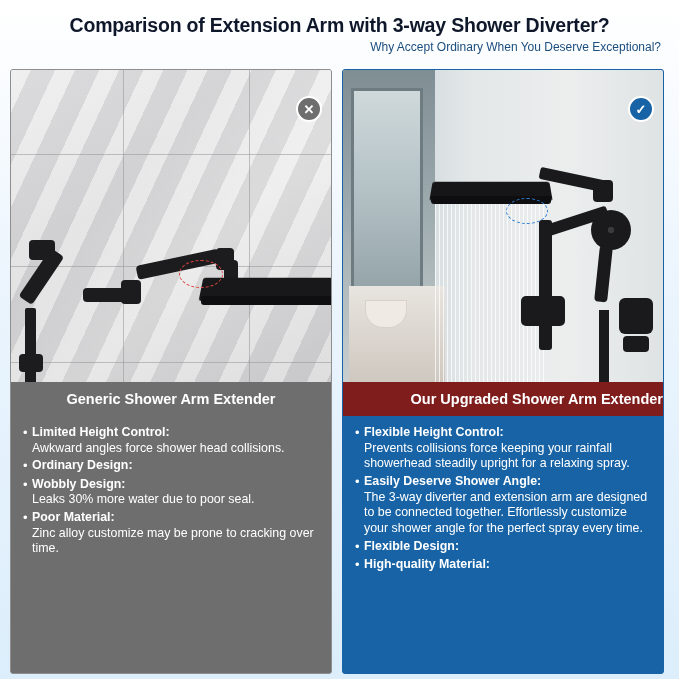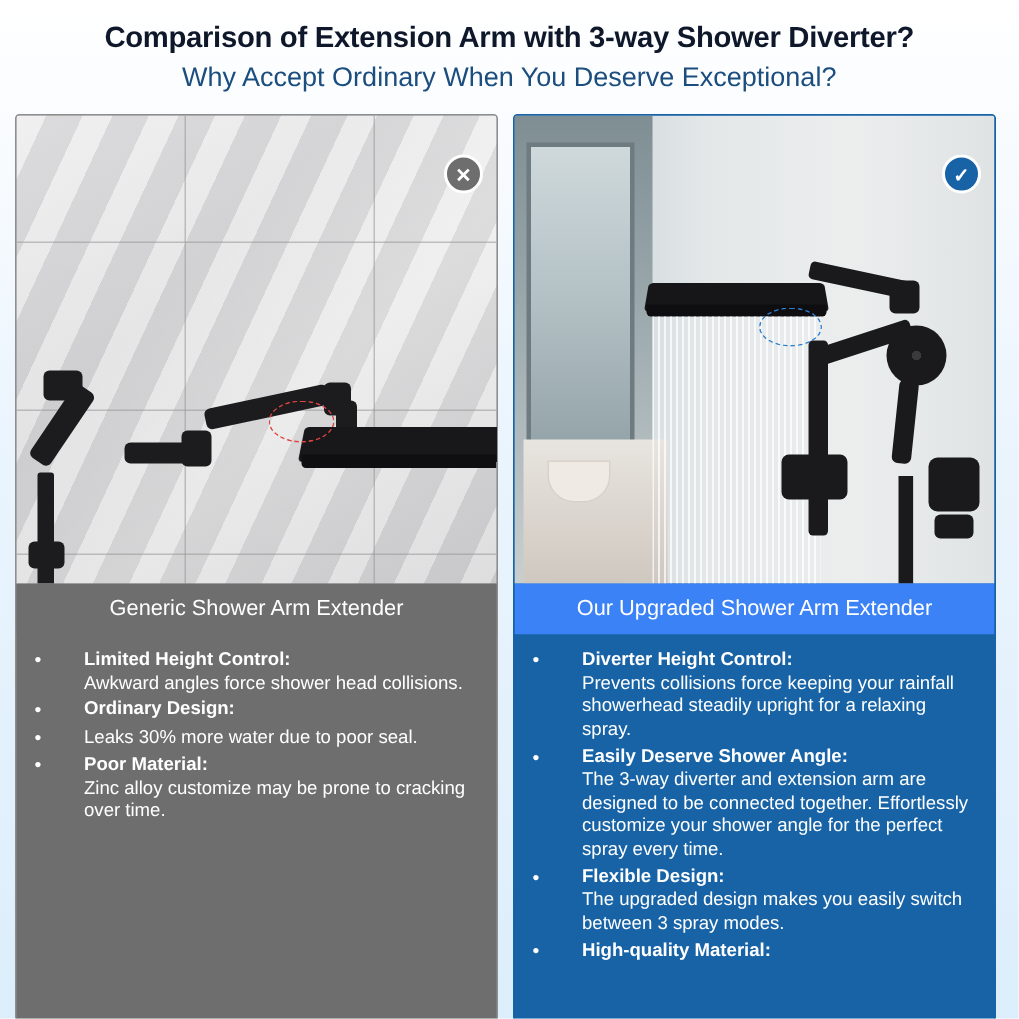--- a/index.html
+++ b/index.html
@@ -28,24 +28,25 @@
   .title {
     color: #0f172a;
     font-size: 19.5px;
     font-weight: bold;
     letter-spacing: -0.2px;
     line-height: 1.15;
     margin: 0 0 5px 0;
   }
   .subtitle {
     color: #1b4d7e;
-    font-size: 18px;
+    font-size: 12px;
     font-weight: normal;
     line-height: 1.15;
     margin: 0;
+    text-align: right;
   }
   
   .columns {
     display: flex;
     gap: 10px;
     margin-top: 8px;
     height: 605px;
   }
   .col {
     width: 320px;
@@ -222,25 +223,25 @@
     background: #1a1a1c; border-radius: 4px;
   }
   
   .bar {
     height: 34px;
     display: flex;
     align-items: center;
     justify-content: center;
     color: #ffffff;
     font-size: 14.5px;
-    font-weight: normal;
+    font-weight: bold;
     position: relative;
   }
   .bar.generic { background: #6e6e6e; }
-  .bar.upgraded { background: #3b82f6; }
+  .bar.upgraded { background: #7f1d1d; justify-content: flex-end; }
   .badge {
     position: absolute;
     right: 9px;
     top: 26px;
     width: 22px;
     height: 22px;
     border-radius: 50%;
     display: flex;
     align-items: center;
     justify-content: center;
@@ -262,21 +263,21 @@
   .bullet {
     display: flex;
     margin-bottom: 2px;
   }
   .dot {
     width: 9px;
     flex: 0 0 9px;
     font-size: 13px;
     line-height: 1.26;
   }
-  .bullet-text { flex: 1; margin-left: 24px; }
+  .bullet-text { flex: 1; }
   .bullet-title { font-weight: bold; display: block; }
   .bullet-desc { display: block; }
 </style>
 </head>
 <body>
 
 <div class="page">
 
   <div class="header">
     <div class="title">Comparison of Extension Arm with 3-way Shower Diverter?</div>
@@ -323,20 +324,21 @@
         </div>
         <div class="bullet">
           <span class="dot">•</span>
           <span class="bullet-text">
             <span class="bullet-title">Ordinary Design:</span>
           </span>
         </div>
         <div class="bullet">
           <span class="dot">•</span>
           <span class="bullet-text">
+            <span class="bullet-title">Wobbly Design:</span>
             <span class="bullet-desc">Leaks 30% more water due to poor seal.</span>
           </span>
         </div>
         <div class="bullet">
           <span class="dot">•</span>
           <span class="bullet-text">
             <span class="bullet-title">Poor Material:</span>
             <span class="bullet-desc">Zinc alloy customize may be prone to cracking over time.</span>
           </span>
         </div>
@@ -370,36 +372,35 @@
 
       <div class="bar upgraded">
         <span>Our Upgraded Shower Arm Extender</span>
       </div>
       <div class="badge check">✓</div>
 
       <div class="body">
         <div class="bullet">
           <span class="dot">•</span>
           <span class="bullet-text">
-            <span class="bullet-title">Diverter Height Control:</span>
+            <span class="bullet-title">Flexible Height Control:</span>
             <span class="bullet-desc">Prevents collisions force keeping your rainfall showerhead steadily upright for a relaxing spray.</span>
           </span>
         </div>
         <div class="bullet">
           <span class="dot">•</span>
           <span class="bullet-text">
             <span class="bullet-title">Easily Deserve Shower Angle:</span>
             <span class="bullet-desc">The 3-way diverter and extension arm are designed to be connected together. Effortlessly customize your shower angle for the perfect spray every time.</span>
           </span>
         </div>
         <div class="bullet">
           <span class="dot">•</span>
           <span class="bullet-text">
             <span class="bullet-title">Flexible Design:</span>
-            <span class="bullet-desc">The upgraded design makes you easily switch between 3 spray modes.</span>
           </span>
         </div>
         <div class="bullet">
           <span class="dot">•</span>
           <span class="bullet-text">
             <span class="bullet-title">High-quality Material:</span>
           </span>
         </div>
       </div>
     </div>

